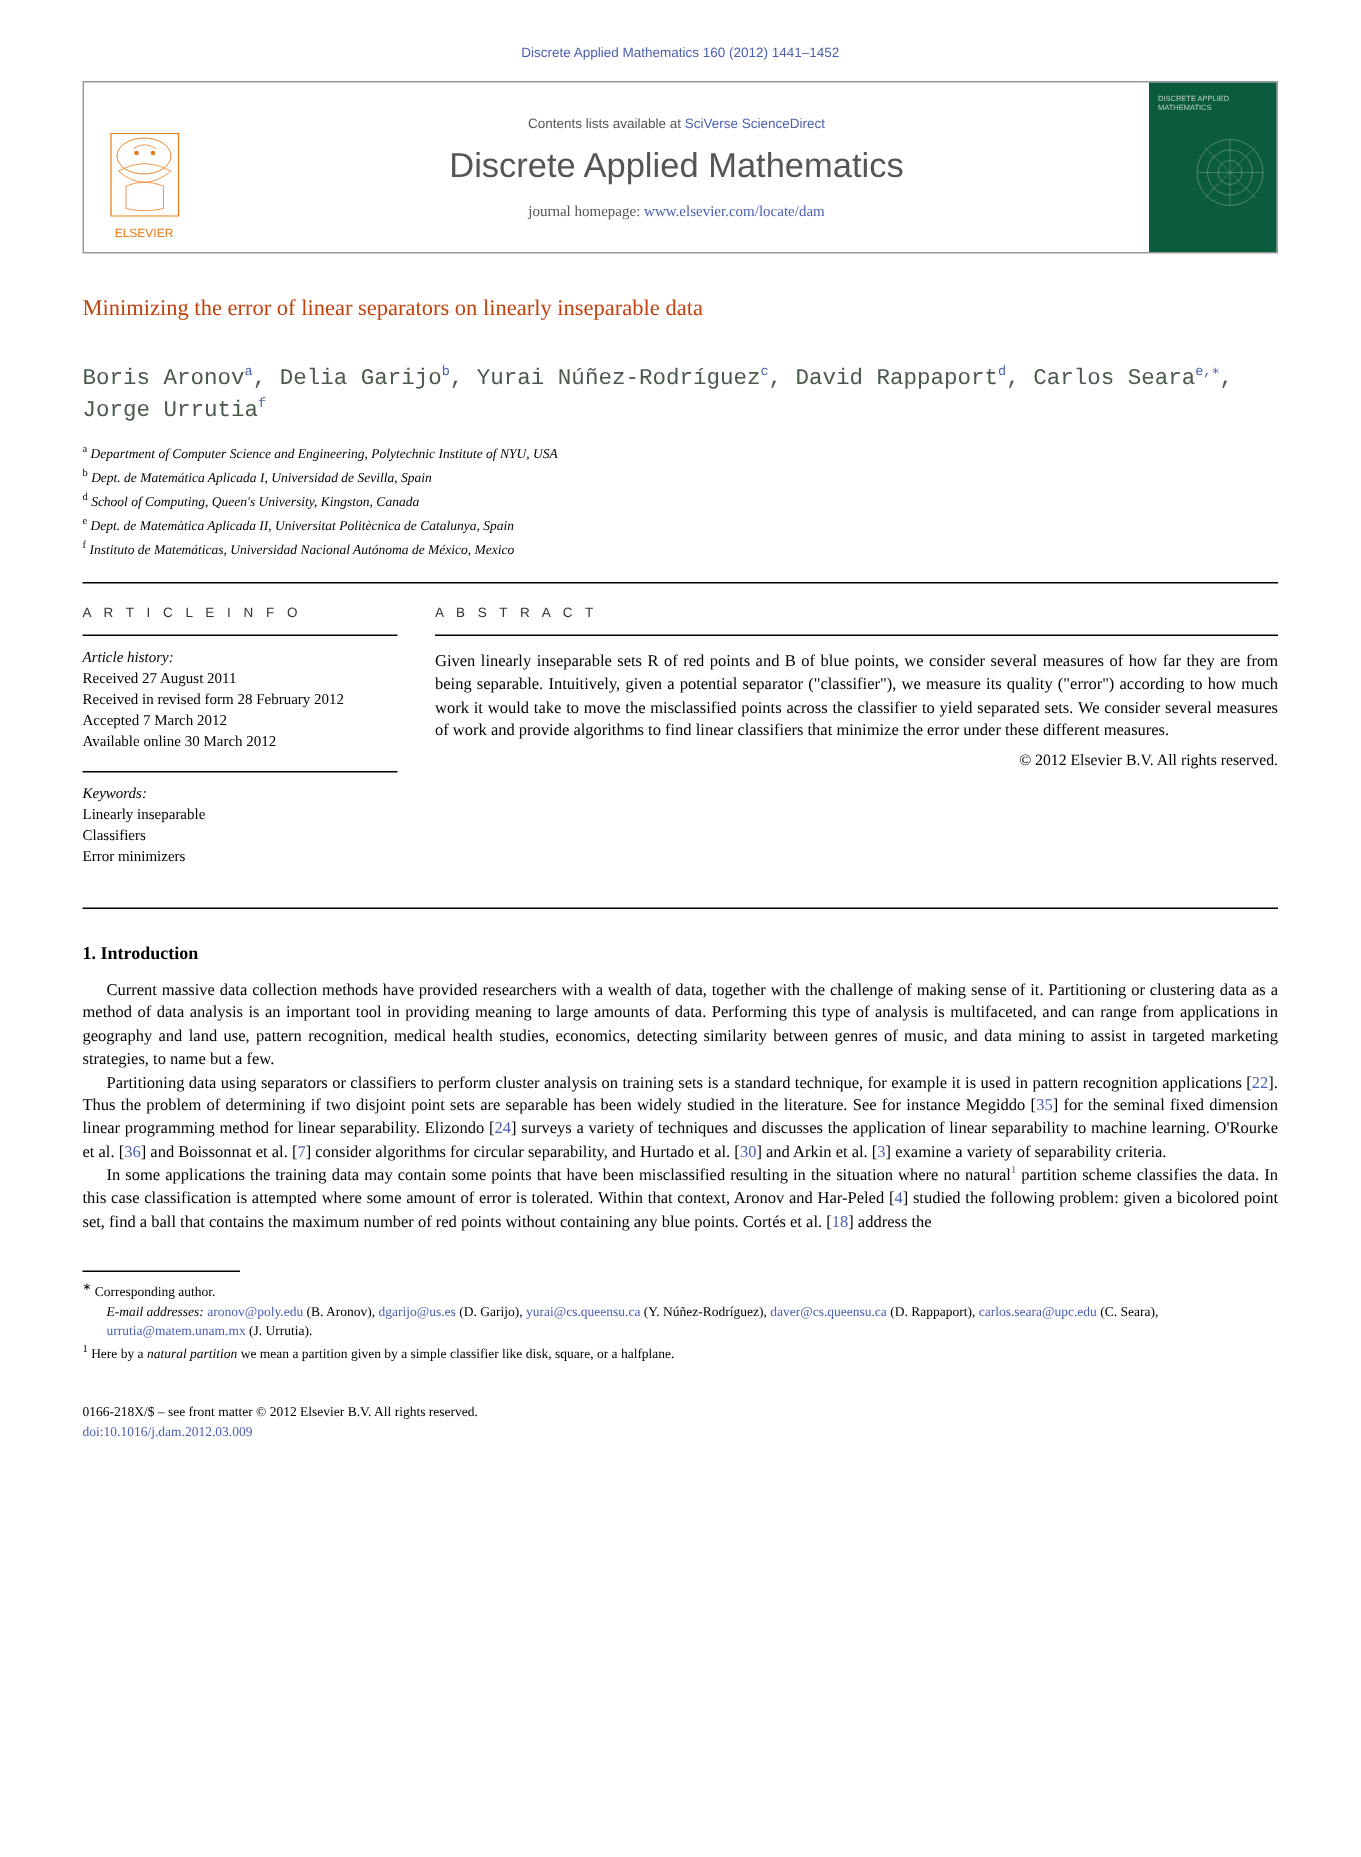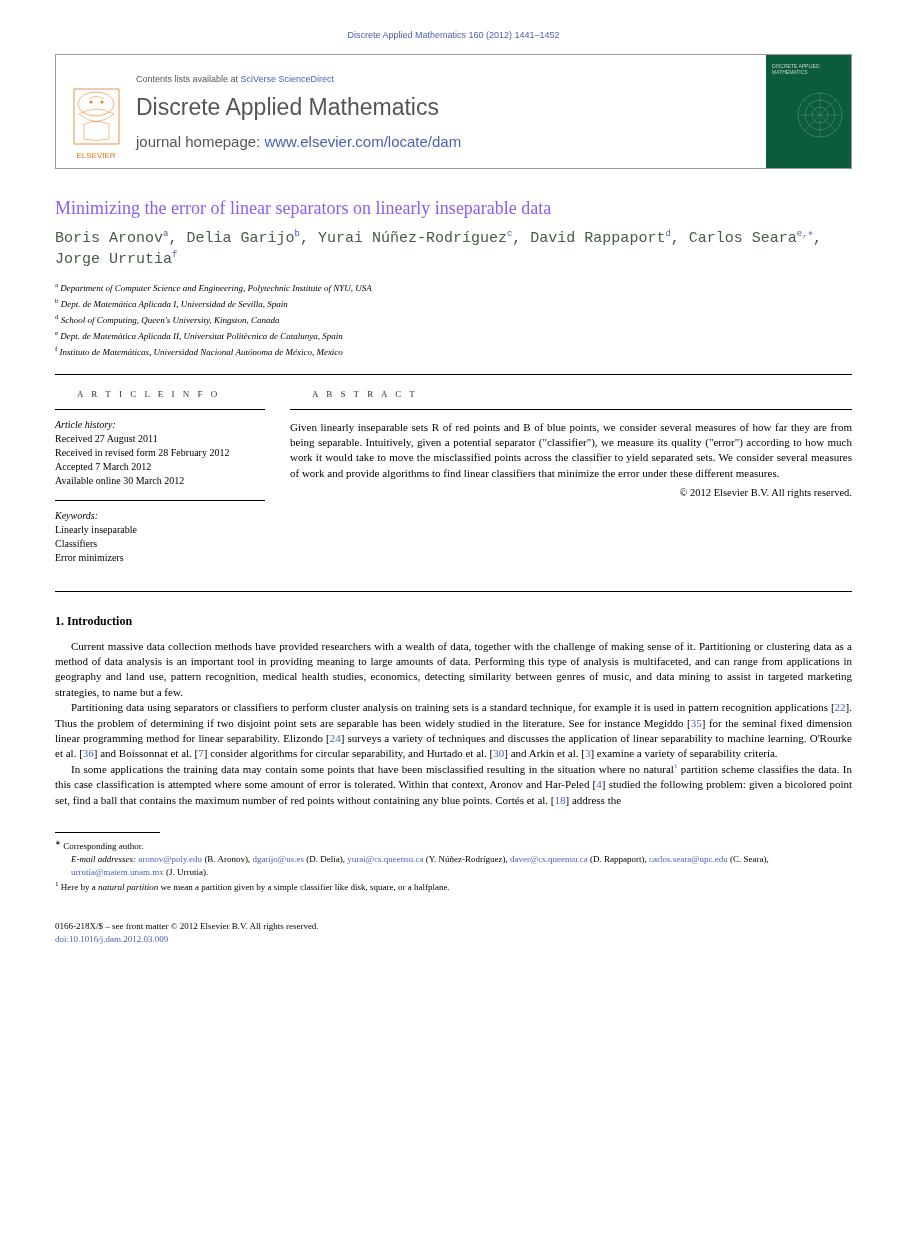--- a/index.html
+++ b/index.html
@@ -42,42 +42,42 @@
     .elsevier-text {
       font-size: 8px;
       color: #e67817;
       font-family: Arial, sans-serif;
       margin-top: 2px;
     }
     .banner-center {
       flex: 1;
       display: flex;
       flex-direction: column;
-      align-items: flex-start;
+      align-items: center;
       justify-content: center;
       padding: 8px 0;
     }
     .contents-line {
       font-size: 9px;
       color: #555;
       font-family: Arial, sans-serif;
       margin-bottom: 10px;
     }
     .contents-line a { color: #4a5fb0; text-decoration: none; }
     .journal-name {
       font-size: 23px;
       color: #555;
       font-family: Arial, sans-serif;
       font-weight: normal;
       margin-bottom: 12px;
     }
     .homepage-line {
-      font-size: 15px;
+      font-size: 10px;
       color: #555;
-      font-family: Liberation Sans, sans-serif;
+      font-family: Liberation Serif, serif;
     }
     .homepage-line a { color: #4a5fb0; text-decoration: none; }
     .banner-right {
       width: 85px;
       background: #0a5c3c;
       position: relative;
     }
     .cover-title {
       position: absolute;
       top: 8px;
@@ -89,25 +89,25 @@
       line-height: 1.2;
     }
     .cover-graphic {
       position: absolute;
       top: 35px;
       right: 6px;
       width: 50px;
       height: 50px;
     }
     .title {
-      font-size: 18px;
-      color: #8b5cf6;
+      font-size: 15px;
+      color: #c2410c;
       font-family: Georgia, serif;
       font-weight: normal;
-      margin-bottom: 8px;
+      margin-bottom: 26px;
       line-height: 1.25;
     }
     .authors {
       font-size: 15px;
       color: #4a5a4a;
       font-family: Liberation Mono, monospace;
       margin-bottom: 10px;
       line-height: 1.35;
     }
     .authors .sup { font-size: 9px; vertical-align: super; color: #4a5fb0; }
@@ -129,24 +129,23 @@
       padding-right: 20px;
       padding-top: 14px;
     }
     .abstract-col {
       flex: 1;
       padding-top: 14px;
     }
     .section-label {
       font-size: 9px;
       letter-spacing: 3px;
-      font-family: Liberation Serif, serif;
+      font-family: Liberation Sans, sans-serif;
       color: #333;
       margin-bottom: 10px;
-      margin-left: 22px;
     }
     .info-rule { border: none; border-top: 1px solid #000; margin-bottom: 8px; width: 210px; }
     .info-block {
       font-size: 10px;
       line-height: 1.4;
       margin-bottom: 12px;
     }
     .info-block em { font-style: italic; }
     .abstract-text {
       font-size: 11px;
@@ -300,21 +299,21 @@
 </div>
 
 <hr class="footer-sep">
 <div class="footnotes">
   <div>
     <span class="sup">∗</span>
     <span>Corresponding author.</span>
   </div>
   <div style="padding-left:16px;">
     <em>E-mail addresses:</em>
-    <a>aronov@poly.edu</a><span> (B. Aronov), </span><a>dgarijo@us.es</a><span> (D. Delia), </span><a>yurai@cs.queensu.ca</a><span> (Y. Núñez-Rodríguez), </span><a>daver@cs.queensu.ca</a><span> (D. Rappaport), </span><a>carlos.seara@upc.edu</a><span> (C. Seara), </span><a>urrutia@matem.unam.mx</a><span> (J. Urrutia).</span>
+    <a>aronov@poly.edu</a><span> (B. Aronov), </span><a>dgarijo@us.es</a><span> (D. Garijo), </span><a>yurai@cs.queensu.ca</a><span> (Y. Núñez-Rodríguez), </span><a>daver@cs.queensu.ca</a><span> (D. Rappaport), </span><a>carlos.seara@upc.edu</a><span> (C. Seara), </span><a>urrutia@matem.unam.mx</a><span> (J. Urrutia).</span>
   </div>
   <div>
     <span class="sup">1</span><span> Here by a </span><em>natural partition</em><span> we mean a partition given by a simple classifier like disk, square, or a halfplane.</span>
   </div>
 </div>
 
 <div class="bottom-block">
   <div>0166-218X/$ – see front matter © 2012 Elsevier B.V. All rights reserved.</div>
   <div>
     <a>doi:</a><a>10.1016/j.dam.2012.03.009</a>

